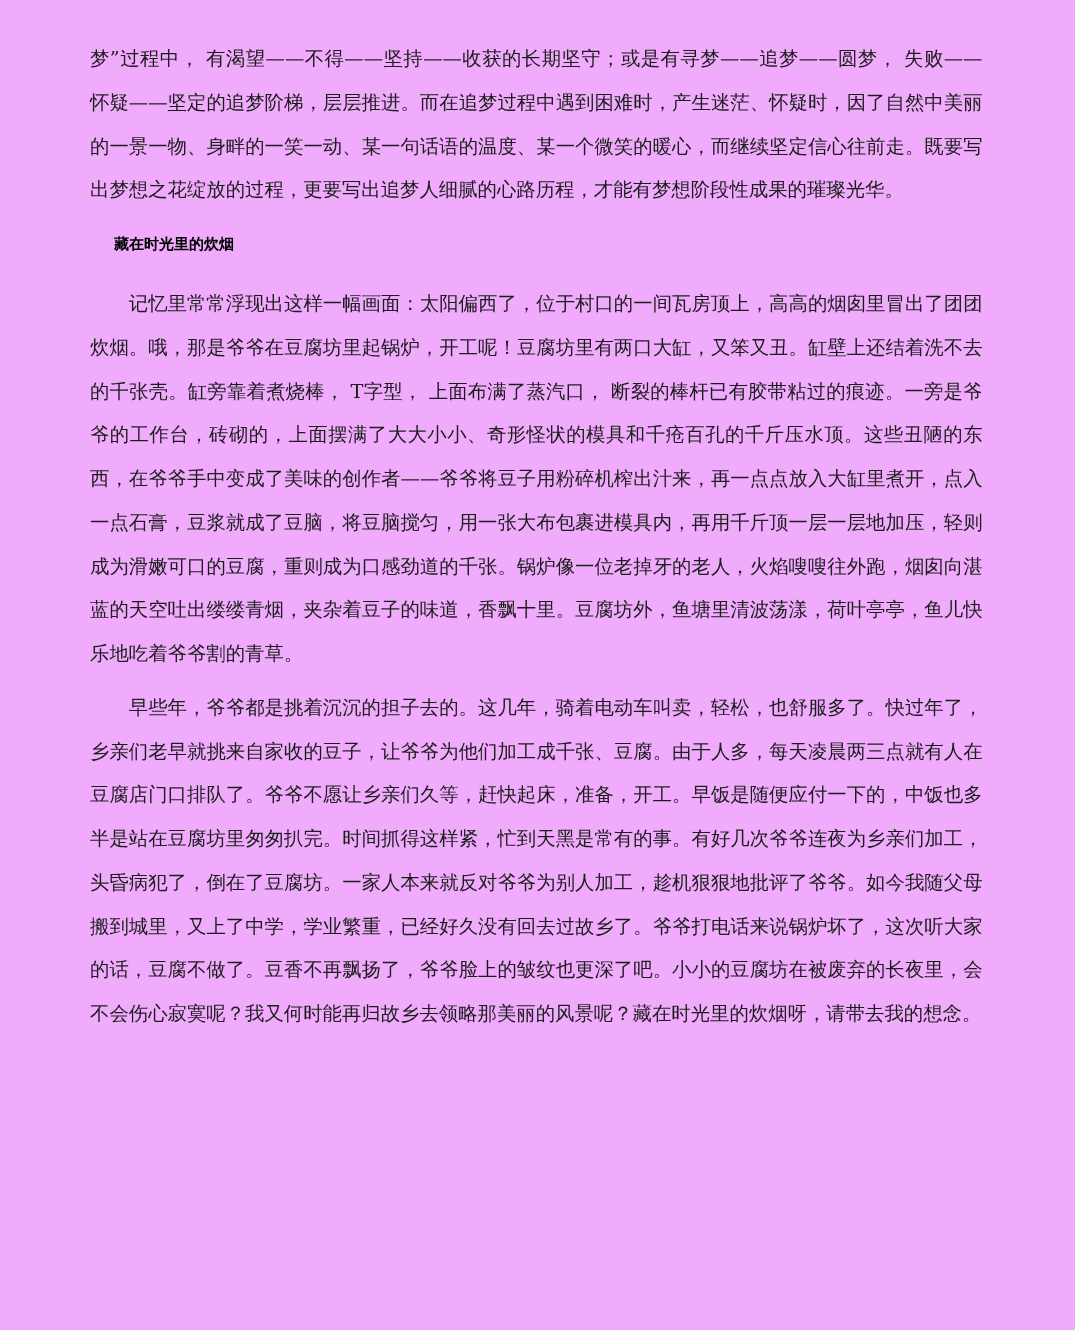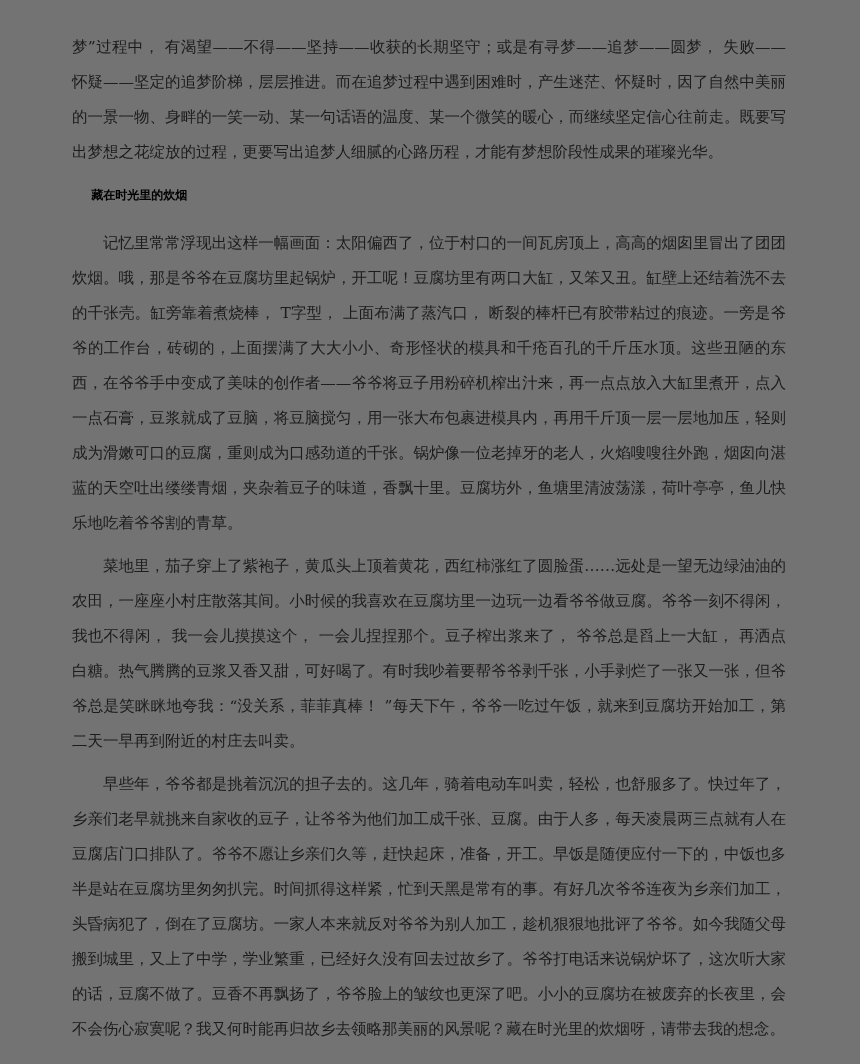--- a/index.html
+++ b/index.html
@@ -10,21 +10,21 @@
   body {
     width: 860px;
     height: 1064px;
     overflow: hidden;
   }
   .page {
     box-sizing: border-box;
     width: 860px;
     height: 1064px;
     padding: 30px 74px 0 72px;
-    background: #737373;
+    background: #f0abfc;
     font-family: "DejaVu Serif", "Liberation Serif", serif;
     font-size: 15.5px;
     line-height: 35px;
     color: #1c1c1c;
     text-align: justify;
     text-justify: inter-ideograph;
     word-break: break-all;
   }
   .para {
     margin: 0 0 8px 0;
@@ -45,16 +45,15 @@
 </head>
 <body>
 
 <div class="page">
   <p class="para">梦”过程中， 有渴望——不得——坚持——收获的长期坚守；或是有寻梦——追梦——圆梦， 失败——怀疑——坚定的追梦阶梯，层层推进。而在追梦过程中遇到困难时，产生迷茫、怀疑时，因了自然中美丽的一景一物、身畔的一笑一动、某一句话语的温度、某一个微笑的暖心，而继续坚定信心往前走。既要写出梦想之花绽放的过程，更要写出追梦人细腻的心路历程，才能有梦想阶段性成果的璀璨光华。</p>
 
   <h2 class="essay-title">藏在时光里的炊烟</h2>
 
   <p class="para para-indent">记忆里常常浮现出这样一幅画面：太阳偏西了，位于村口的一间瓦房顶上，高高的烟囱里冒出了团团炊烟。哦，那是爷爷在豆腐坊里起锅炉，开工呢！豆腐坊里有两口大缸，又笨又丑。缸壁上还结着洗不去的千张壳。缸旁靠着煮烧棒， T字型， 上面布满了蒸汽口， 断裂的棒杆已有胶带粘过的痕迹。一旁是爷爷的工作台，砖砌的，上面摆满了大大小小、奇形怪状的模具和千疮百孔的千斤压水顶。这些丑陋的东西，在爷爷手中变成了美味的创作者——爷爷将豆子用粉碎机榨出汁来，再一点点放入大缸里煮开，点入一点石膏，豆浆就成了豆脑，将豆脑搅匀，用一张大布包裹进模具内，再用千斤顶一层一层地加压，轻则成为滑嫩可口的豆腐，重则成为口感劲道的千张。锅炉像一位老掉牙的老人，火焰嗖嗖往外跑，烟囱向湛蓝的天空吐出缕缕青烟，夹杂着豆子的味道，香飘十里。豆腐坊外，鱼塘里清波荡漾，荷叶亭亭，鱼儿快乐地吃着爷爷割的青草。</p>
 
-  <p class="para para-indent">菜地里，茄子穿上了紫袍子，黄瓜头上顶着黄花，西红柿涨红了圆脸蛋……远处是一望无边绿油油的农田，一座座小村庄散落其间。小时候的我喜欢在豆腐坊里一边玩一边看爷爷做豆腐。爷爷一刻不得闲，我也不得闲， 我一会儿摸摸这个， 一会儿捏捏那个。豆子榨出浆来了， 爷爷总是舀上一大缸， 再洒点白糖。热气腾腾的豆浆又香又甜，可好喝了。有时我吵着要帮爷爷剥千张，小手剥烂了一张又一张，但爷爷总是笑眯眯地夸我：“没关系，菲菲真棒！ ”每天下午，爷爷一吃过午饭，就来到豆腐坊开始加工，第二天一早再到附近的村庄去叫卖。</p>
 
   <p class="para para-indent">早些年，爷爷都是挑着沉沉的担子去的。这几年，骑着电动车叫卖，轻松，也舒服多了。快过年了，乡亲们老早就挑来自家收的豆子，让爷爷为他们加工成千张、豆腐。由于人多，每天凌晨两三点就有人在豆腐店门口排队了。爷爷不愿让乡亲们久等，赶快起床，准备，开工。早饭是随便应付一下的，中饭也多半是站在豆腐坊里匆匆扒完。时间抓得这样紧，忙到天黑是常有的事。有好几次爷爷连夜为乡亲们加工，头昏病犯了，倒在了豆腐坊。一家人本来就反对爷爷为别人加工，趁机狠狠地批评了爷爷。如今我随父母搬到城里，又上了中学，学业繁重，已经好久没有回去过故乡了。爷爷打电话来说锅炉坏了，这次听大家的话，豆腐不做了。豆香不再飘扬了，爷爷脸上的皱纹也更深了吧。小小的豆腐坊在被废弃的长夜里，会不会伤心寂寞呢？我又何时能再归故乡去领略那美丽的风景呢？藏在时光里的炊烟呀，请带去我的想念。</p>
 </div>
 
 </body></html>

